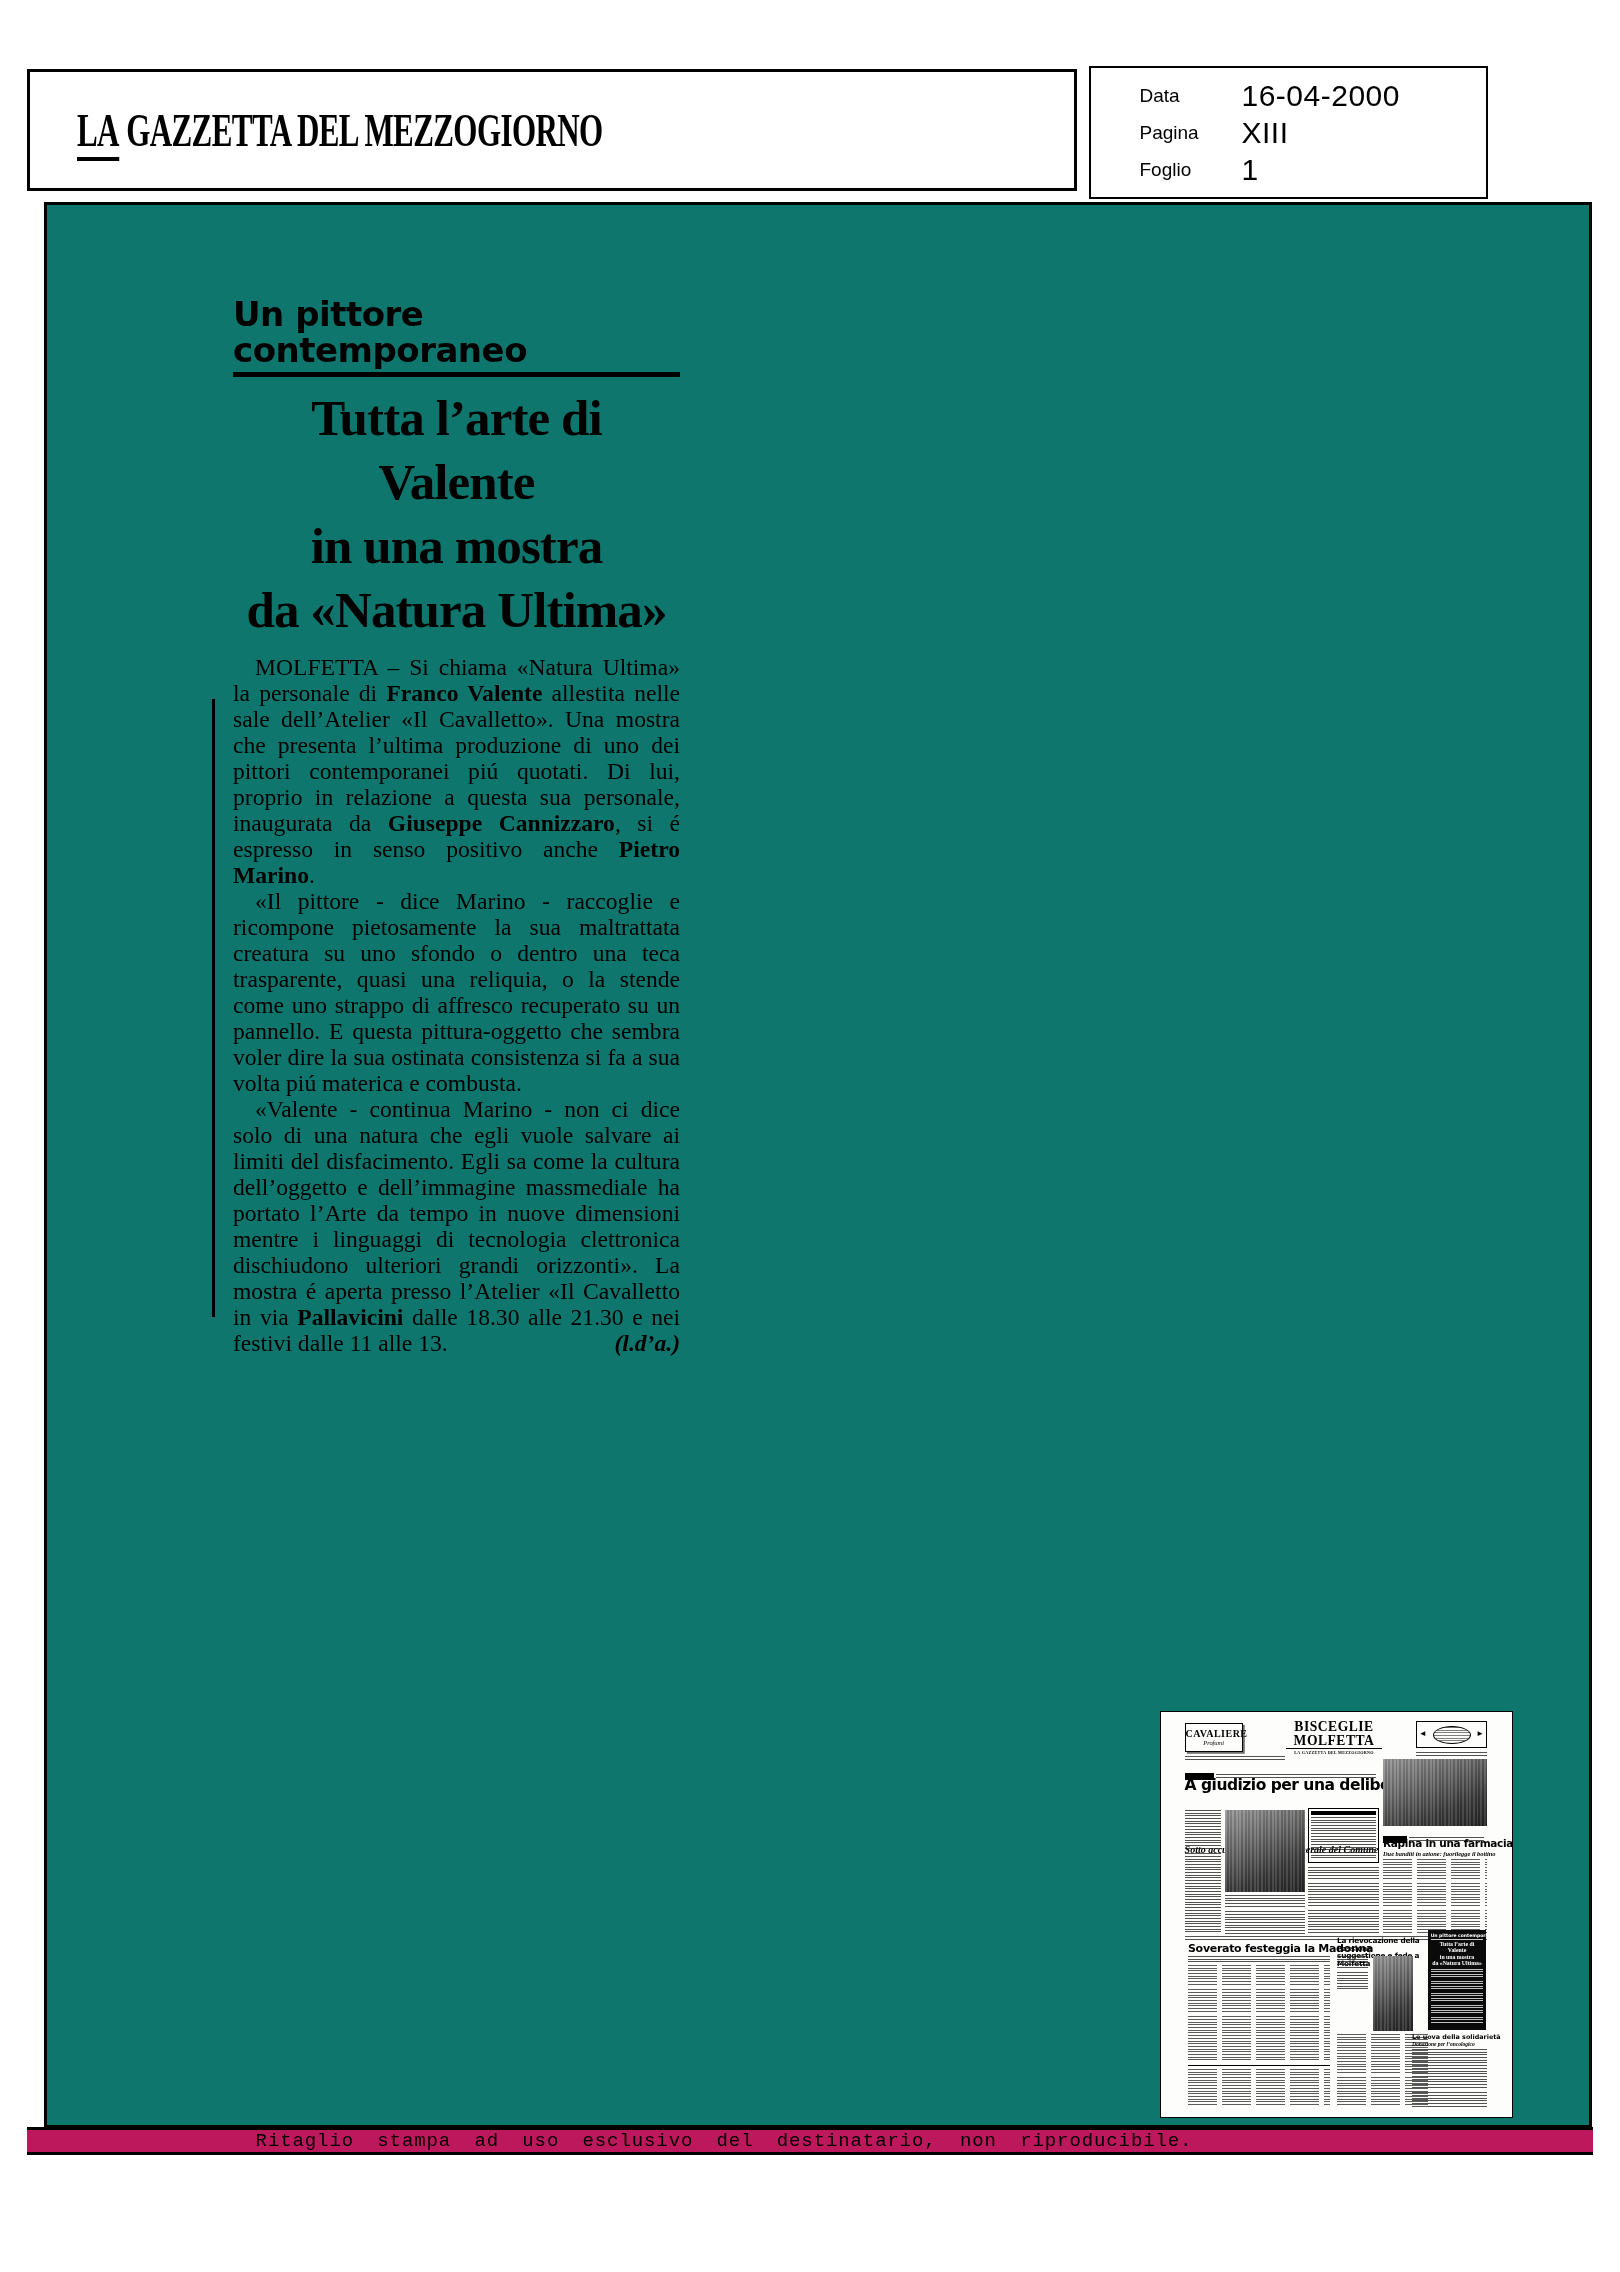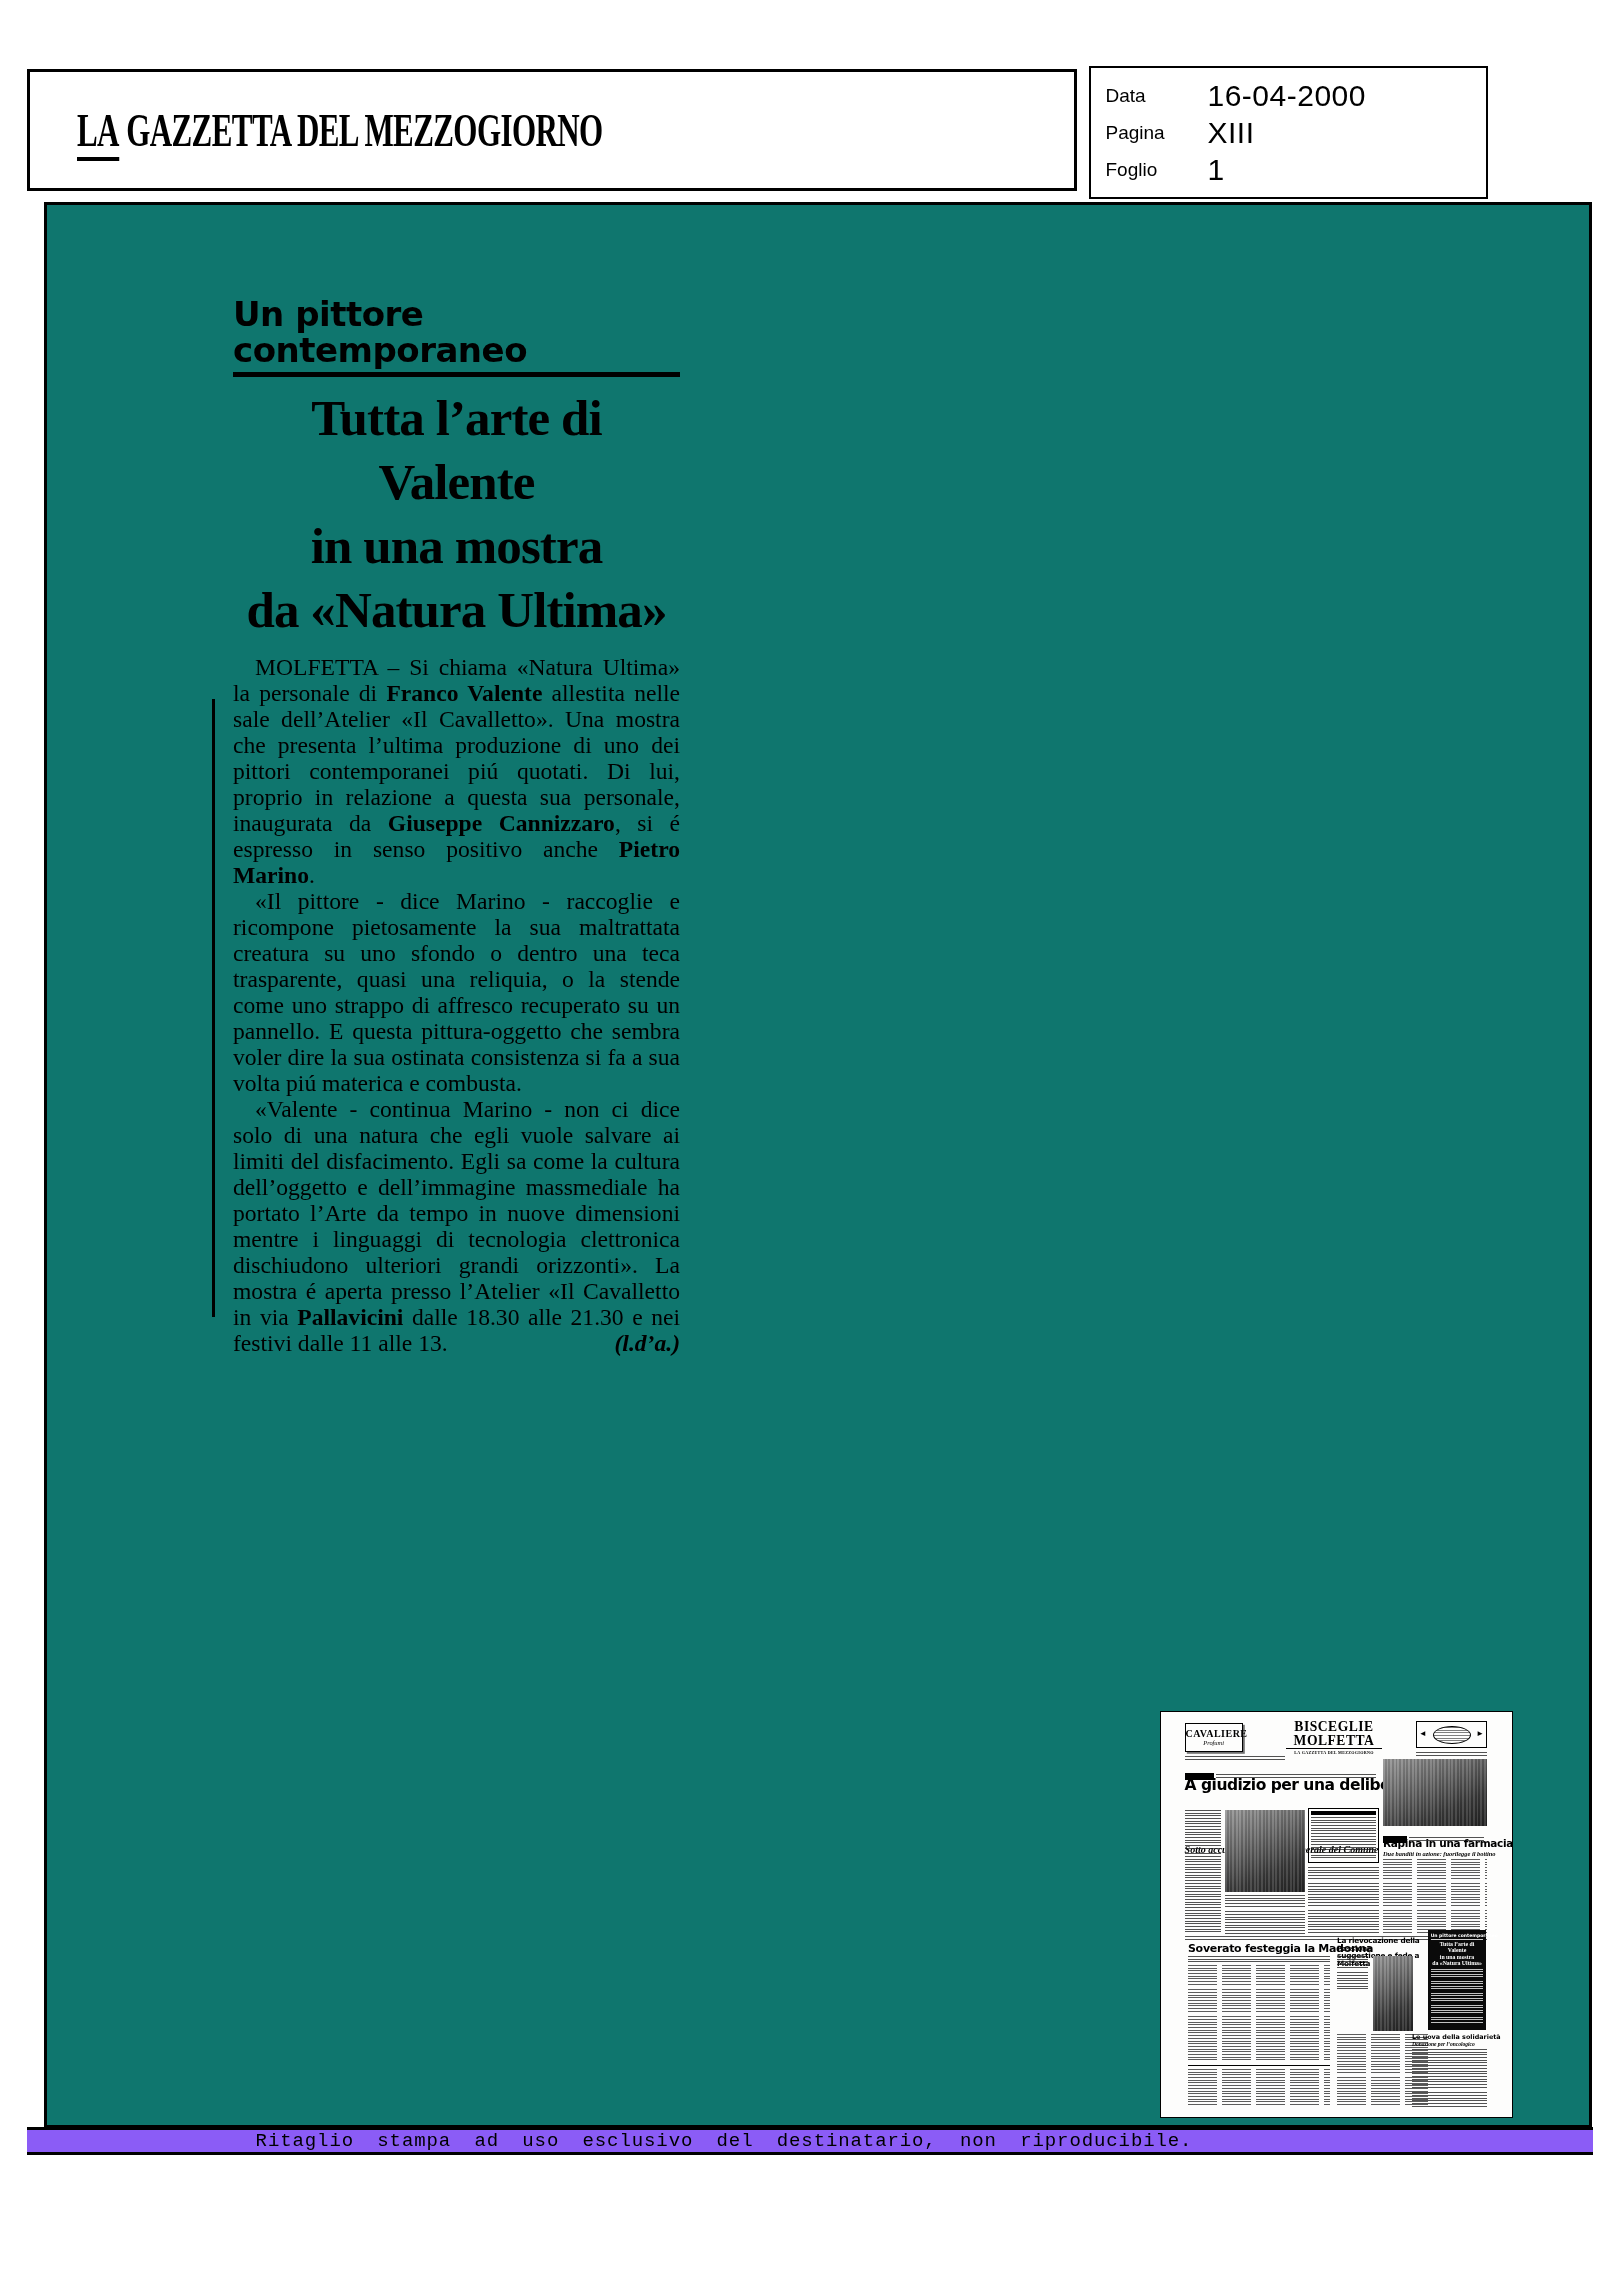--- a/index.html
+++ b/index.html
@@ -5,39 +5,39 @@
   html,body{margin:0;padding:0;background:#e8e8e8;}
   .page{position:relative;width:1620px;height:2273px;background:#ffffff;font-family:"Liberation Serif",serif;color:#000;overflow:hidden;}
 
   
   .header-box{position:absolute;left:27px;top:69px;width:1044px;height:116px;border:3.6px solid #000;background:#fff;}
   .logo{position:absolute;left:47px;top:31px;white-space:nowrap;font-family:"Liberation Serif",serif;font-weight:bold;font-size:47px;letter-spacing:-0.9px;transform:scaleX(0.66);transform-origin:left center;}
   .logo .la{border-bottom:4.5px solid #000;padding-bottom:0.9px;}
   .logo .rest{margin-left:11px;}
 
   .meta-box{position:absolute;left:1089px;top:66px;width:380px;height:120px;border:2.7px solid #000;background:#fff;padding:9px 0 0 14.5px;box-sizing:content-box;}
-  .meta-row{display:grid;grid-template-columns:102px auto;align-items:center;height:37px;}
+  .meta-row{display:grid;grid-template-columns:102px auto;align-items:center;height:37px;margin-left:34px;}
   .meta-label{font-family:"Liberation Sans",sans-serif;font-size:19px;}
   .meta-value{font-family:"Liberation Sans",sans-serif;font-size:30px;letter-spacing:0.5px;}
 
   
   .main-box{position:absolute;left:44px;top:202px;width:1542px;height:1920px;border:3.6px solid #000;background:#0f766e;}
 
   
   .article{position:absolute;left:186px;top:91px;width:447px;}
   .kicker{font-family:"DejaVu Sans",sans-serif;font-weight:bold;font-size:34px;line-height:36px;letter-spacing:-0.5px;border-bottom:5.5px solid #000;padding-bottom:3.6px;}
   .headline{margin:9px 0 0 0;font-family:"Liberation Serif",serif;font-weight:bold;font-size:51px;line-height:64px;letter-spacing:-0.9px;text-align:center;}
   .article-body{margin-top:12px;}
   .article-body p{margin:0;font-size:23.6px;line-height:26px;text-align:justify;text-indent:22px;-webkit-hyphens:auto;hyphens:auto;}
   .article-body .b{font-weight:bold;}
   .article-body .sig{float:right;font-style:italic;font-weight:bold;}
   .vrule{position:absolute;left:165px;top:494px;width:2.7px;height:618px;background:#000;}
 
   
-  .footer-bar{position:absolute;left:27px;top:2127px;width:1566px;height:22px;border-top:3.6px solid #000;border-bottom:3.6px solid #000;background:#8b5cf6;text-align:center;}
+  .footer-bar{position:absolute;left:27px;top:2127px;width:1566px;height:22px;border-top:3.6px solid #000;border-bottom:3.6px solid #000;background:#be185d;text-align:center;}
   .footer-bar span{font-family:"Liberation Mono",monospace;font-size:19px;line-height:22px;word-spacing:11px;letter-spacing:0.9px;display:inline-block;transform:translateX(-86px);}
 
   
   .thumb{position:absolute;left:1113px;top:1506px;width:351px;height:405px;border:1.8px solid #000;background:#fdfdfc;font-family:"Liberation Serif",serif;}
   .thumb *{box-sizing:border-box;}
 
   .gk{background-image:repeating-linear-gradient(to bottom,rgba(25,25,25,.75) 0 0.9px,transparent 0.9px 2.7px);}
   .gkc{background-image:repeating-linear-gradient(to right,transparent 0 29px,#fdfdfc 29px 34px),repeating-linear-gradient(to bottom,rgba(25,25,25,.7) 0 0.9px,transparent 0.9px 2.7px);}
   .wgk{background-image:repeating-linear-gradient(to bottom,rgba(255,255,255,.75) 0 0.9px,transparent 0.9px 2.4px);}
   .ph{background-image:repeating-linear-gradient(90deg,rgba(255,255,255,.12) 0 1.8px,rgba(0,0,0,.10) 1.8px 3.6px),linear-gradient(155deg,#969696 0%,#6a6a6a 35%,#3a3a3a 70%,#222 100%);}

